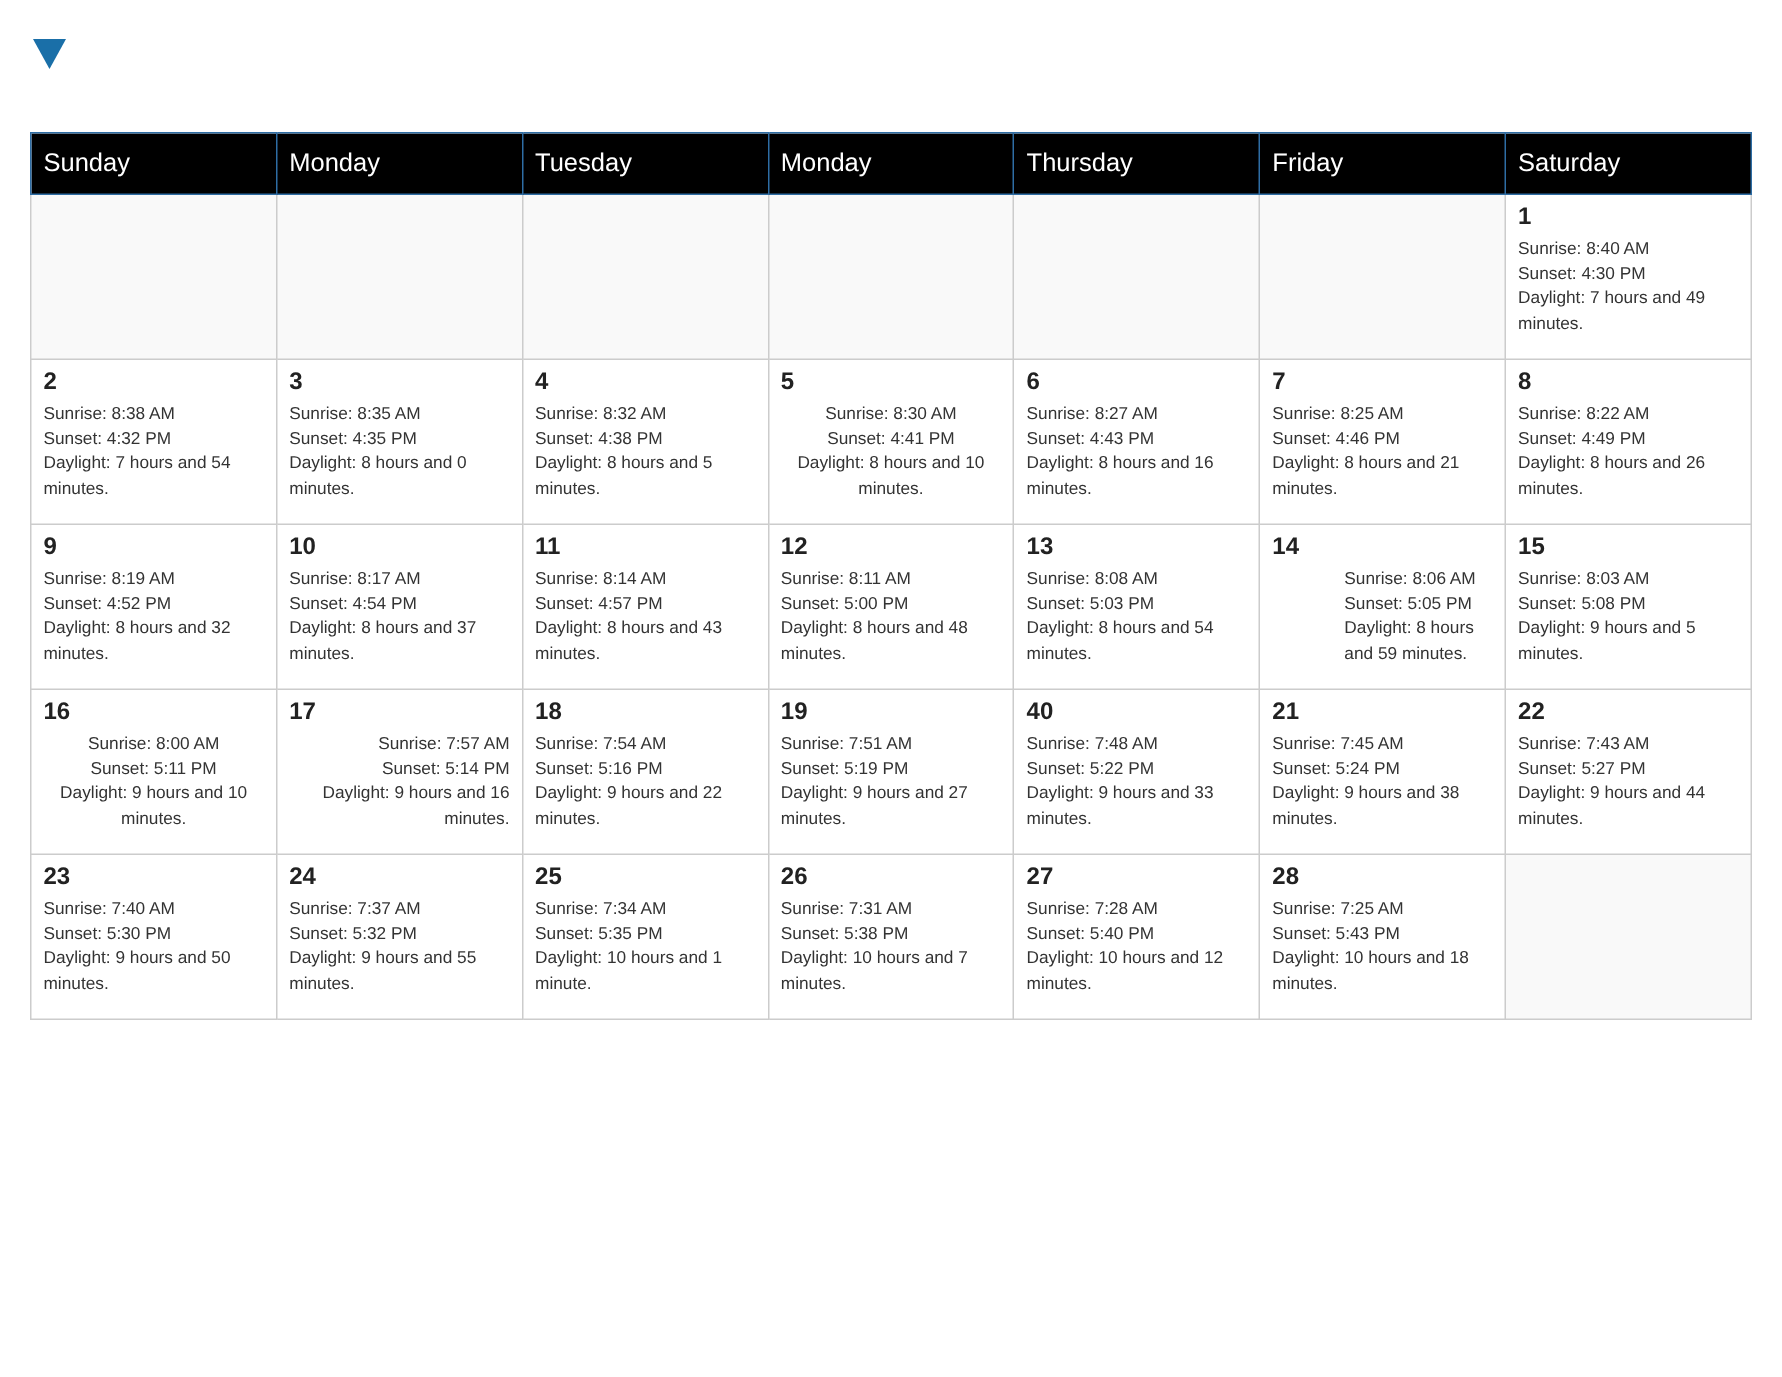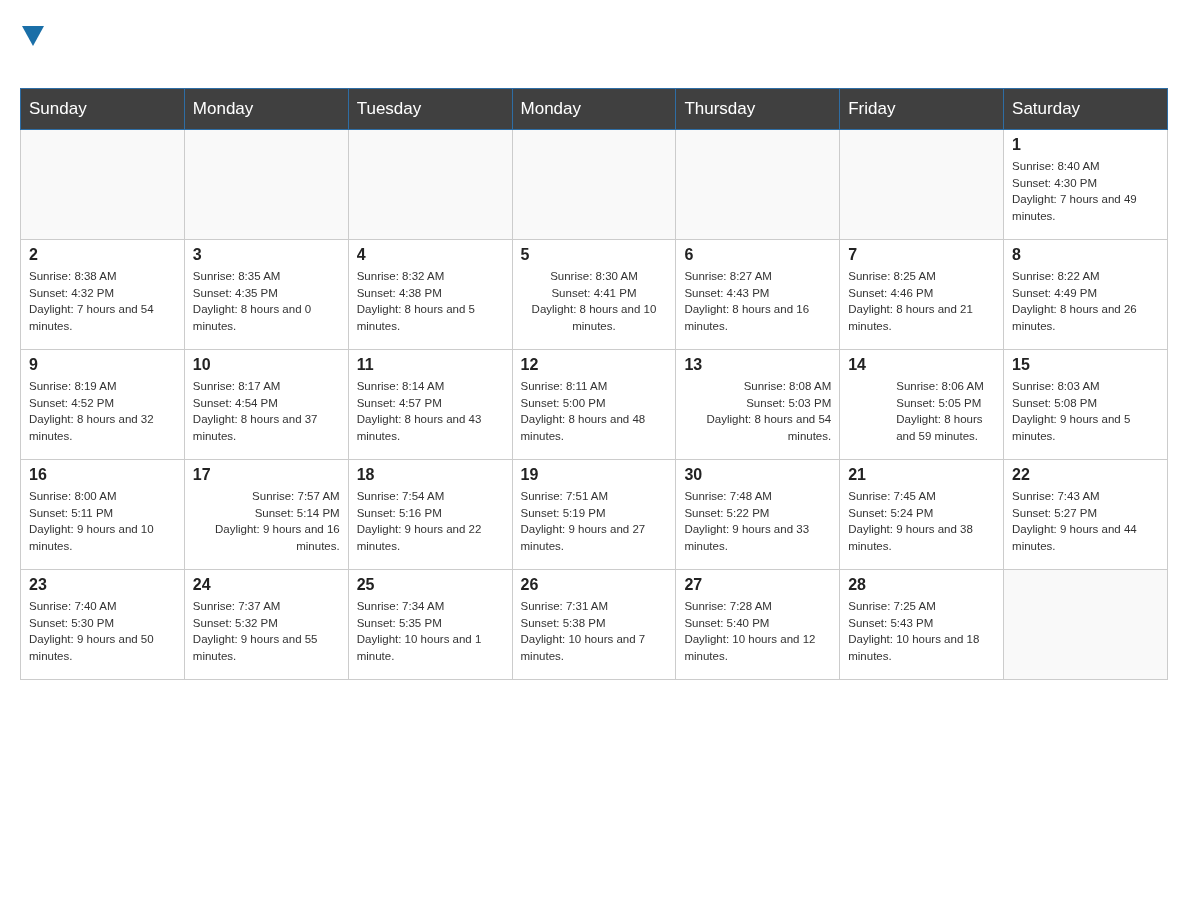--- a/index.html
+++ b/index.html
@@ -39,21 +39,21 @@
       font-size: 20px;
       color: #444;
       margin-top: 4px;
     }
     .calendar-table {
       width: 100%;
       border-collapse: collapse;
       margin-top: 10px;
     }
     .calendar-table th {
-      background-color: #404040;
+      background-color: #000000;
       color: #ffffff;
       font-size: 17px;
       font-weight: normal;
       padding: 10px 8px;
       text-align: left;
       border: 1px solid #2e6da4;
     }
     .calendar-table td {
       vertical-align: top;
       border: 1px solid #cccccc;
@@ -197,41 +197,41 @@
 Daylight: 8 hours and 43 minutes.</div>
         </td>
         <td>
           <div class="day-number">12</div>
           <div class="day-info" style="white-space: pre-line;">Sunrise: 8:11 AM
 Sunset: 5:00 PM
 Daylight: 8 hours and 48 minutes.</div>
         </td>
         <td>
           <div class="day-number">13</div>
-          <div class="day-info" style="white-space: pre-line; text-align: right;">Sunrise: 8:08 AM
+          <div class="day-info" style="white-space: pre-line;">Sunrise: 8:08 AM
 Sunset: 5:03 PM
 Daylight: 8 hours and 54 minutes.</div>
         </td>
         <td>
           <div class="day-number">14</div>
           <div class="day-info" style="white-space: pre-line; margin-left: 48px;">Sunrise: 8:06 AM
 Sunset: 5:05 PM
 Daylight: 8 hours and 59 minutes.</div>
         </td>
         <td>
           <div class="day-number">15</div>
           <div class="day-info" style="white-space: pre-line;">Sunrise: 8:03 AM
 Sunset: 5:08 PM
 Daylight: 9 hours and 5 minutes.</div>
         </td>
       </tr>
       <tr>
         <td>
           <div class="day-number">16</div>
-          <div class="day-info" style="white-space: pre-line;">Sunrise: 8:00 AM
+          <div class="day-info" style="white-space: pre-line; text-align: center;">Sunrise: 8:00 AM
 Sunset: 5:11 PM
 Daylight: 9 hours and 10 minutes.</div>
         </td>
         <td>
           <div class="day-number">17</div>
           <div class="day-info" style="white-space: pre-line; text-align: right;">Sunrise: 7:57 AM
 Sunset: 5:14 PM
 Daylight: 9 hours and 16 minutes.</div>
         </td>
         <td>
@@ -240,21 +240,21 @@
 Sunset: 5:16 PM
 Daylight: 9 hours and 22 minutes.</div>
         </td>
         <td>
           <div class="day-number">19</div>
           <div class="day-info" style="white-space: pre-line;">Sunrise: 7:51 AM
 Sunset: 5:19 PM
 Daylight: 9 hours and 27 minutes.</div>
         </td>
         <td>
-          <div class="day-number">30</div>
+          <div class="day-number">40</div>
           <div class="day-info" style="white-space: pre-line;">Sunrise: 7:48 AM
 Sunset: 5:22 PM
 Daylight: 9 hours and 33 minutes.</div>
         </td>
         <td>
           <div class="day-number">21</div>
           <div class="day-info" style="white-space: pre-line;">Sunrise: 7:45 AM
 Sunset: 5:24 PM
 Daylight: 9 hours and 38 minutes.</div>
         </td>

